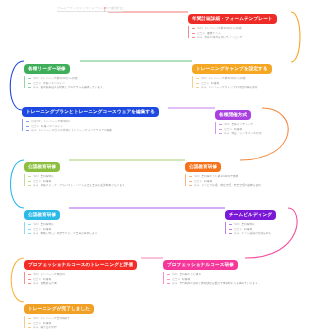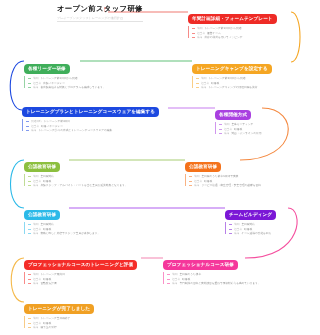--- a/index.html
+++ b/index.html
@@ -82,21 +82,20 @@
     <path d="M69,208 L225,208" stroke="#b05ef0" stroke-width="1.1" fill="none"></path>
 
     <path d="M288,208 C304,208 304,258 245,258" stroke="#f5509f" stroke-width="1.1" fill="none"></path>
 
     <path d="M141,258 L163,258" stroke="#f590b8" stroke-width="1.1" fill="none"></path>
 
     <path d="M24,258 C7,258 7,302 24,302" stroke="#f5b94a" stroke-width="1.1" fill="none"></path>
   </svg>
 
   <div class="root">
-    <div class="title">オープン前スタッフ研修</div>
     <div class="subtitle">プレオープンスタッフトレーニングの進行計画</div>
   </div>
   <svg class="root-marker" viewBox="0 0 6 10">
     <path d="M1,0 L1,10" stroke="#ef7b72" stroke-width="0.8" fill="none"></path>
     <path d="M1,0.5 L5,2 L1,3.5 Z" fill="#ef7b72"></path>
   </svg>
 
   <div class="node" style="left:188px;top:5px;width:118px;">
     <span class="pill" style="background: rgb(238, 43, 38);">年間計画詳細・フォームテンプレート</span>
     <div class="details">

